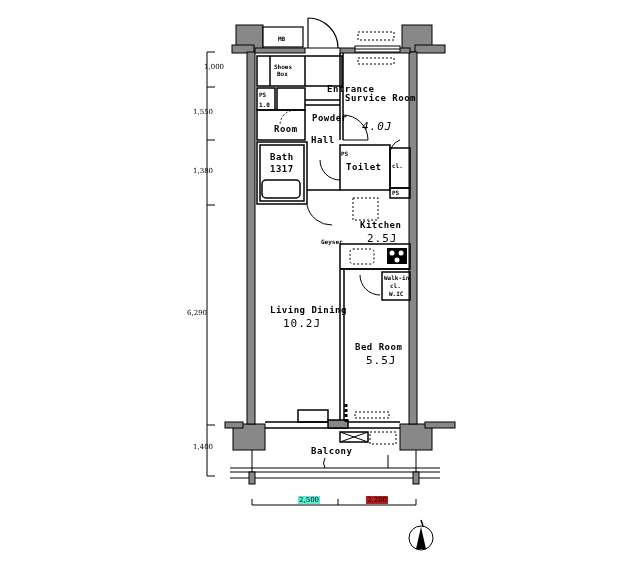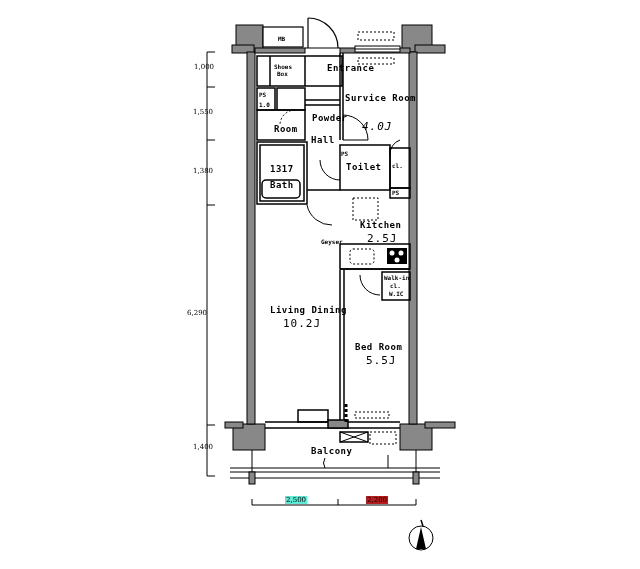--- a/index.html
+++ b/index.html
@@ -151,27 +151,27 @@
       <rect x="413" y="472" width="6" height="12"></rect>
     </g>
 
   <g>
     <circle cx="421" cy="538" r="12" fill="none" stroke="#000" stroke-width="1"></circle>
     <polygon points="421,527 426,549 416,549" fill="#000"></polygon>
     <line x1="421" y1="520" x2="423" y2="526" stroke="#000" stroke-width="1.5"></line>
   </g>
 </svg>
 
-<div class="lbl" style="left:327px;top:63px;">Entrance</div>
+<div class="lbl" style="left:327px;top:84px;">Entrance</div>
 <div class="lbl" style="left:345px;top:93px;">Survice Room</div>
 <div class="area" style="left:362px;top:121px;font-style:italic;">4.0J</div>
 <div class="lbl" style="left:311px;top:135px;">Hall</div>
 <div class="lbl" style="left:272px;top:113px;padding-left:40px;">Powder</div>
 <div class="lbl" style="left:274px;top:124px;">Room</div>
-<div class="lbl" style="left:270px;top:152px;margin-top:28px;">Bath</div>
+<div class="lbl" style="left:270px;top:152px;">Bath</div>
 <div class="lbl" style="left:270px;top:164px;">1317</div>
 <div class="lbl" style="left:346px;top:162px;">Toilet</div>
 <div class="lbl" style="left:360px;top:220px;">Kitchen</div>
 <div class="area" style="left:367px;top:233px;">2.5J</div>
 <div class="tiny" style="left:321px;top:238px;">Geyser</div>
 <div class="tiny" style="left:384px;top:274px;">Walk-in</div>
 <div class="tiny" style="left:390px;top:282px;">cl.</div>
 <div class="tiny" style="left:389px;top:290px;">W.IC</div>
 <div class="tiny" style="left:274px;top:63px;">Shoes</div>
 <div class="tiny" style="left:277px;top:70px;">Box</div>
@@ -180,19 +180,19 @@
 <div class="tiny" style="left:341px;top:150px;">PS</div>
 <div class="tiny" style="left:392px;top:189px;">PS</div>
 <div class="tiny" style="left:392px;top:162px;">cl.</div>
 <div class="tiny" style="left:278px;top:35px;">MB</div>
 <div class="lbl" style="left:264px;top:305px;margin-left:6px;">Living Dining</div>
 <div class="area" style="left:283px;top:318px;">10.2J</div>
 <div class="lbl" style="left:355px;top:342px;">Bed Room</div>
 <div class="area" style="left:366px;top:355px;text-align:center;">5.5J</div>
 <div class="lbl" style="left:311px;top:446px;text-align:right;">Balcony</div>
 
-<div class="dim" style="left:194px;top:63px;">1,000</div>
+<div class="dim" style="left:204px;top:63px;">1,000</div>
 <div class="dim" style="left:193px;top:108px;">1,550</div>
 <div class="dim" style="left:193px;top:167px;">1,380</div>
 <div class="dim" style="left:187px;top:309px;">6,290</div>
 <div class="dim" style="left:193px;top:443px;">1,400</div>
-<div class="dim" style="left:285px;top:496px;background:#5eead4;padding:0 1px;">2,500</div>
+<div class="dim" style="left:298px;top:496px;background:#5eead4;padding:0 1px;">2,500</div>
 <div class="dim" style="left:366px;top:496px;background:#b91c1c;padding:0 1px;">2,200</div>
 
 </body></html>

